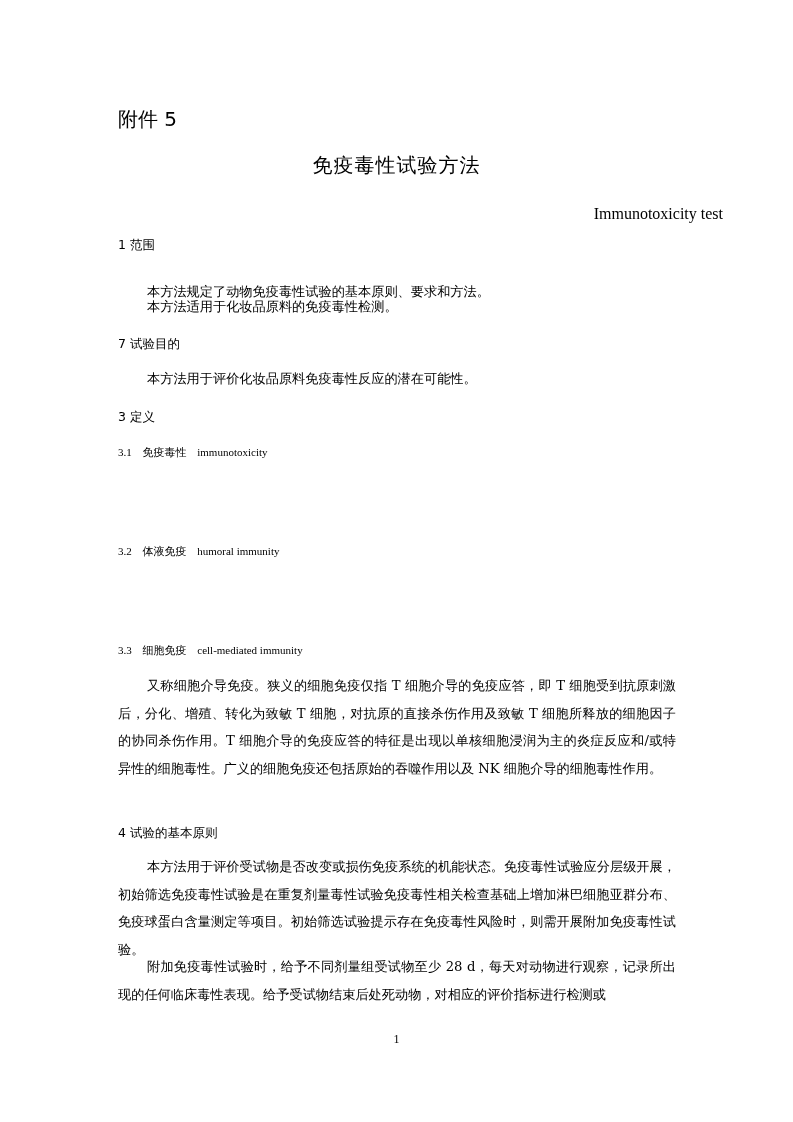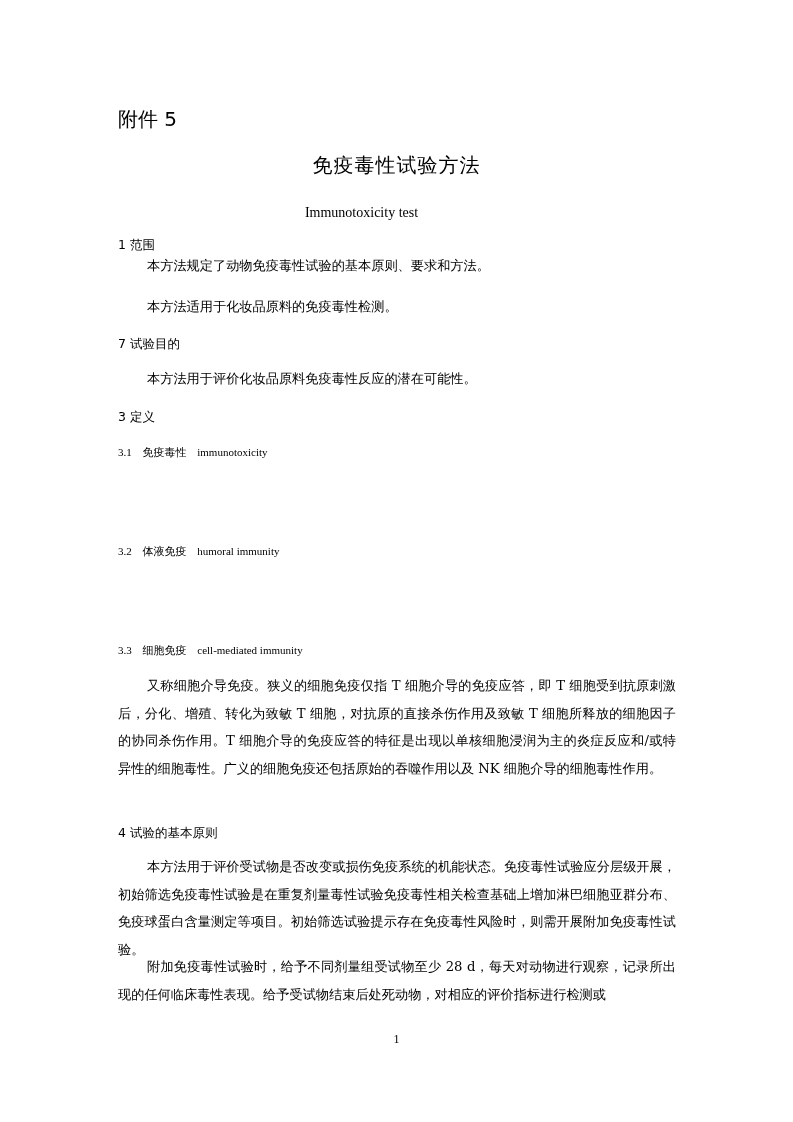--- a/index.html
+++ b/index.html
@@ -1,40 +1,40 @@
 <!DOCTYPE html>
 <html><head>
 <meta charset="utf-8">
 <style>
   html, body { margin:0; padding:0; background:#ffffff; }
   body { width:793px; height:1122px; position:relative; overflow:hidden; color:#000; font-family:"DejaVu Serif","Liberation Serif",serif; }
   .page { position:absolute; left:0; top:0; width:793px; height:1122px; background:#fff;padding-left:8px; }
   .abs { position:absolute; white-space:nowrap; }
   .annex { left:118px; top:106px; font-family:"DejaVu Sans","Liberation Sans",sans-serif; font-size:20px; }
   .title { left:0; width:793px; top:152px; text-align:center; font-family:"DejaVu Sans","Liberation Sans",sans-serif; font-size:20px; letter-spacing:1px; padding-left:0px; }
-  .subtitle { left:0; width:723px; top:205px; text-align:center; font-family:"Liberation Serif",serif; font-size:14px; }
+  .subtitle { left:0; width:723px; top:205px; text-align:right; font-family:"Liberation Serif",serif; font-size:16px; }
   .h { left:118px; font-family:"DejaVu Sans","Liberation Sans",sans-serif; font-size:12.5px; }
   .hs { left:118px; font-family:"Liberation Serif","DejaVu Serif",serif; font-size:11px; }
   .hs .en { margin-left:8px; }
   .p { font-family:"DejaVu Serif","Liberation Serif",serif; font-size:13.2px; line-height:27.6px; }
   .indent { left:147px; }
   .para { position:absolute; left:118px; width:558px; font-family:"DejaVu Serif","Liberation Serif",serif; font-size:13.2px; line-height:27.6px; text-align:justify; text-indent:29px; text-align-last:left; }
   .pgnum { left:0; width:793px; text-align:center; top:1032px; font-family:"Liberation Serif",serif; font-size:12px; }
 </style>
 </head>
 <body>
 
 <div class="page">
 
   <div class="abs annex">附件 5</div>
   <div class="abs title">免疫毒性试验方法</div>
   <div class="abs subtitle">Immunotoxicity test</div>
 
   <div class="abs h" style="top:237px;">1  范围</div>
-  <div class="abs p indent" style="top:252px;text-align:right;">本方法规定了动物免疫毒性试验的基本原则、要求和方法。</div>
+  <div class="abs p indent" style="top:278px;text-align:right;">本方法规定了动物免疫毒性试验的基本原则、要求和方法。</div>
   <div class="abs p indent" style="top:293px;">本方法适用于化妆品原料的免疫毒性检测。</div>
 
   <div class="abs h" style="top:336px;">7  试验目的</div>
   <div class="abs p indent" style="top:365px;">本方法用于评价化妆品原料免疫毒性反应的潜在可能性。</div>
 
   <div class="abs h" style="top:409px;">3  定义</div>
 
   <div class="abs hs" style="top:445px;">
     <span>3.1</span>
     <span style="margin-left:8px;font-family:'DejaVu Serif',serif;">免疫毒性</span>

